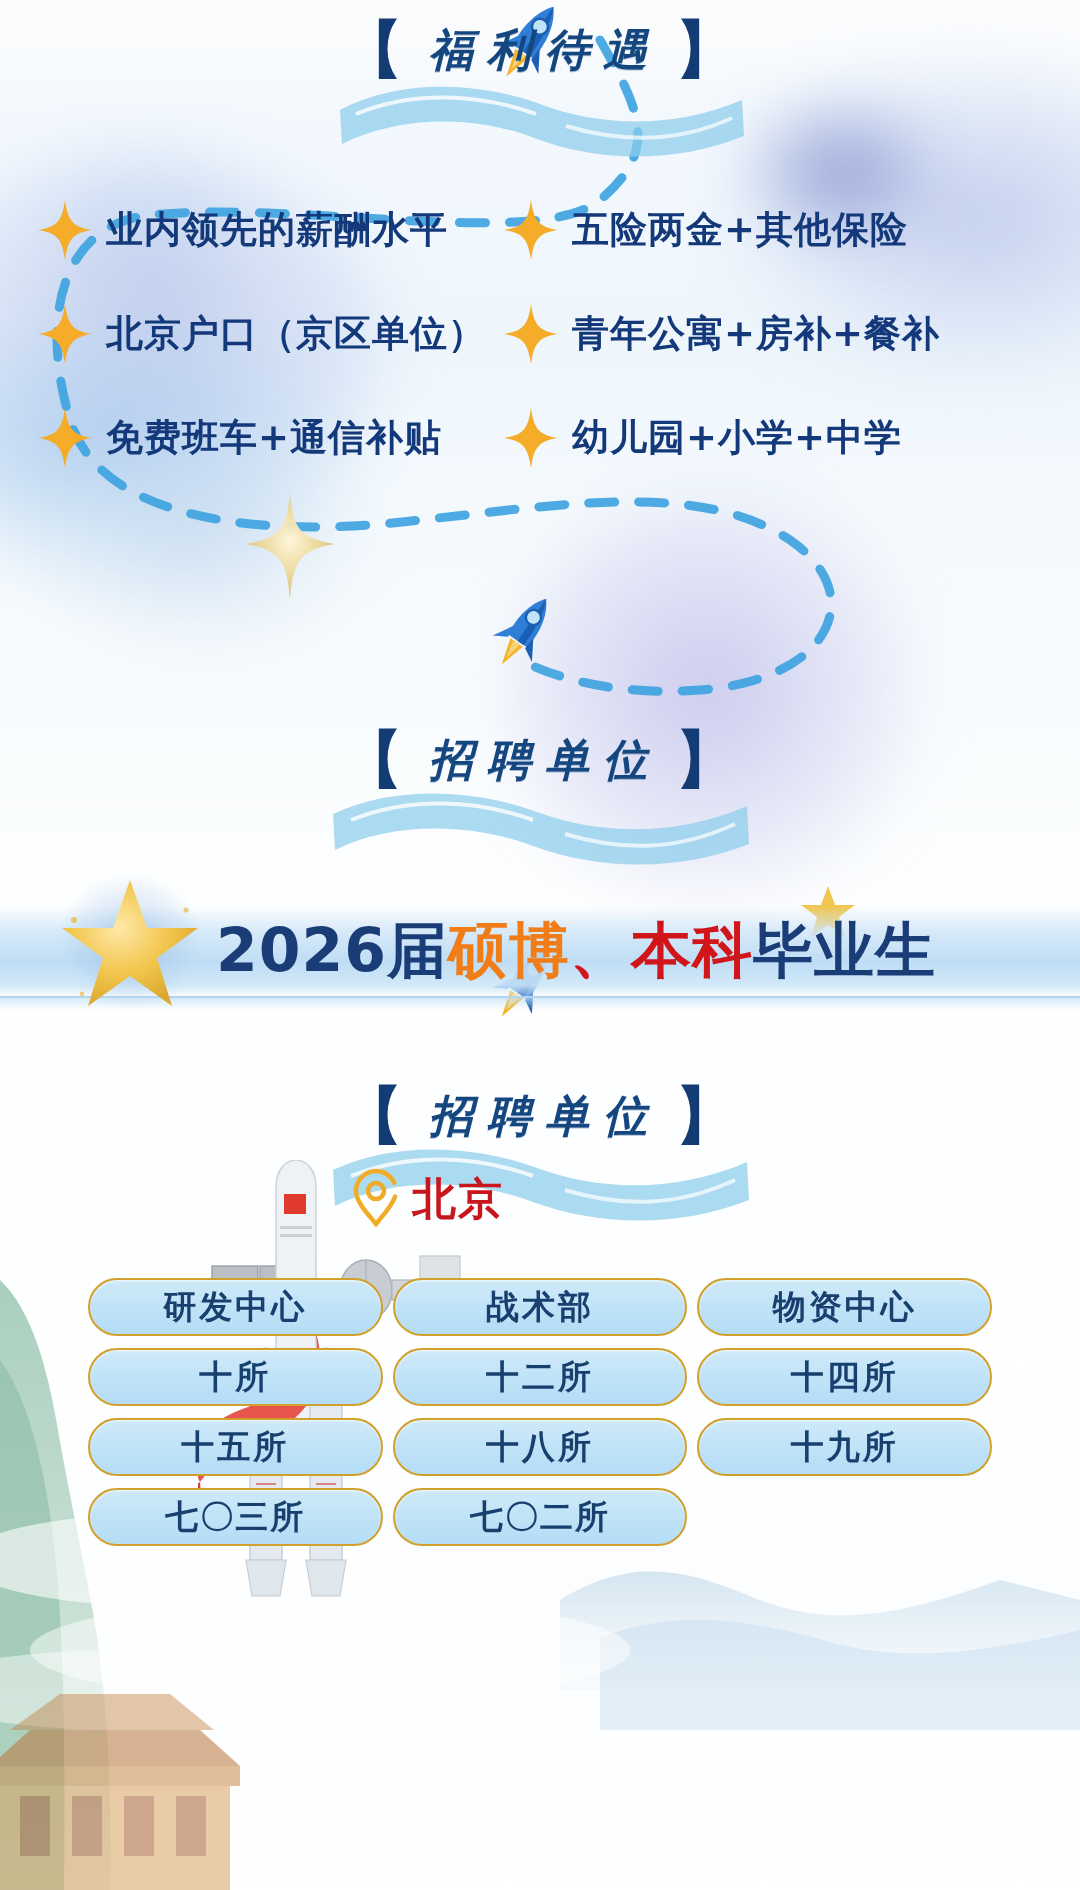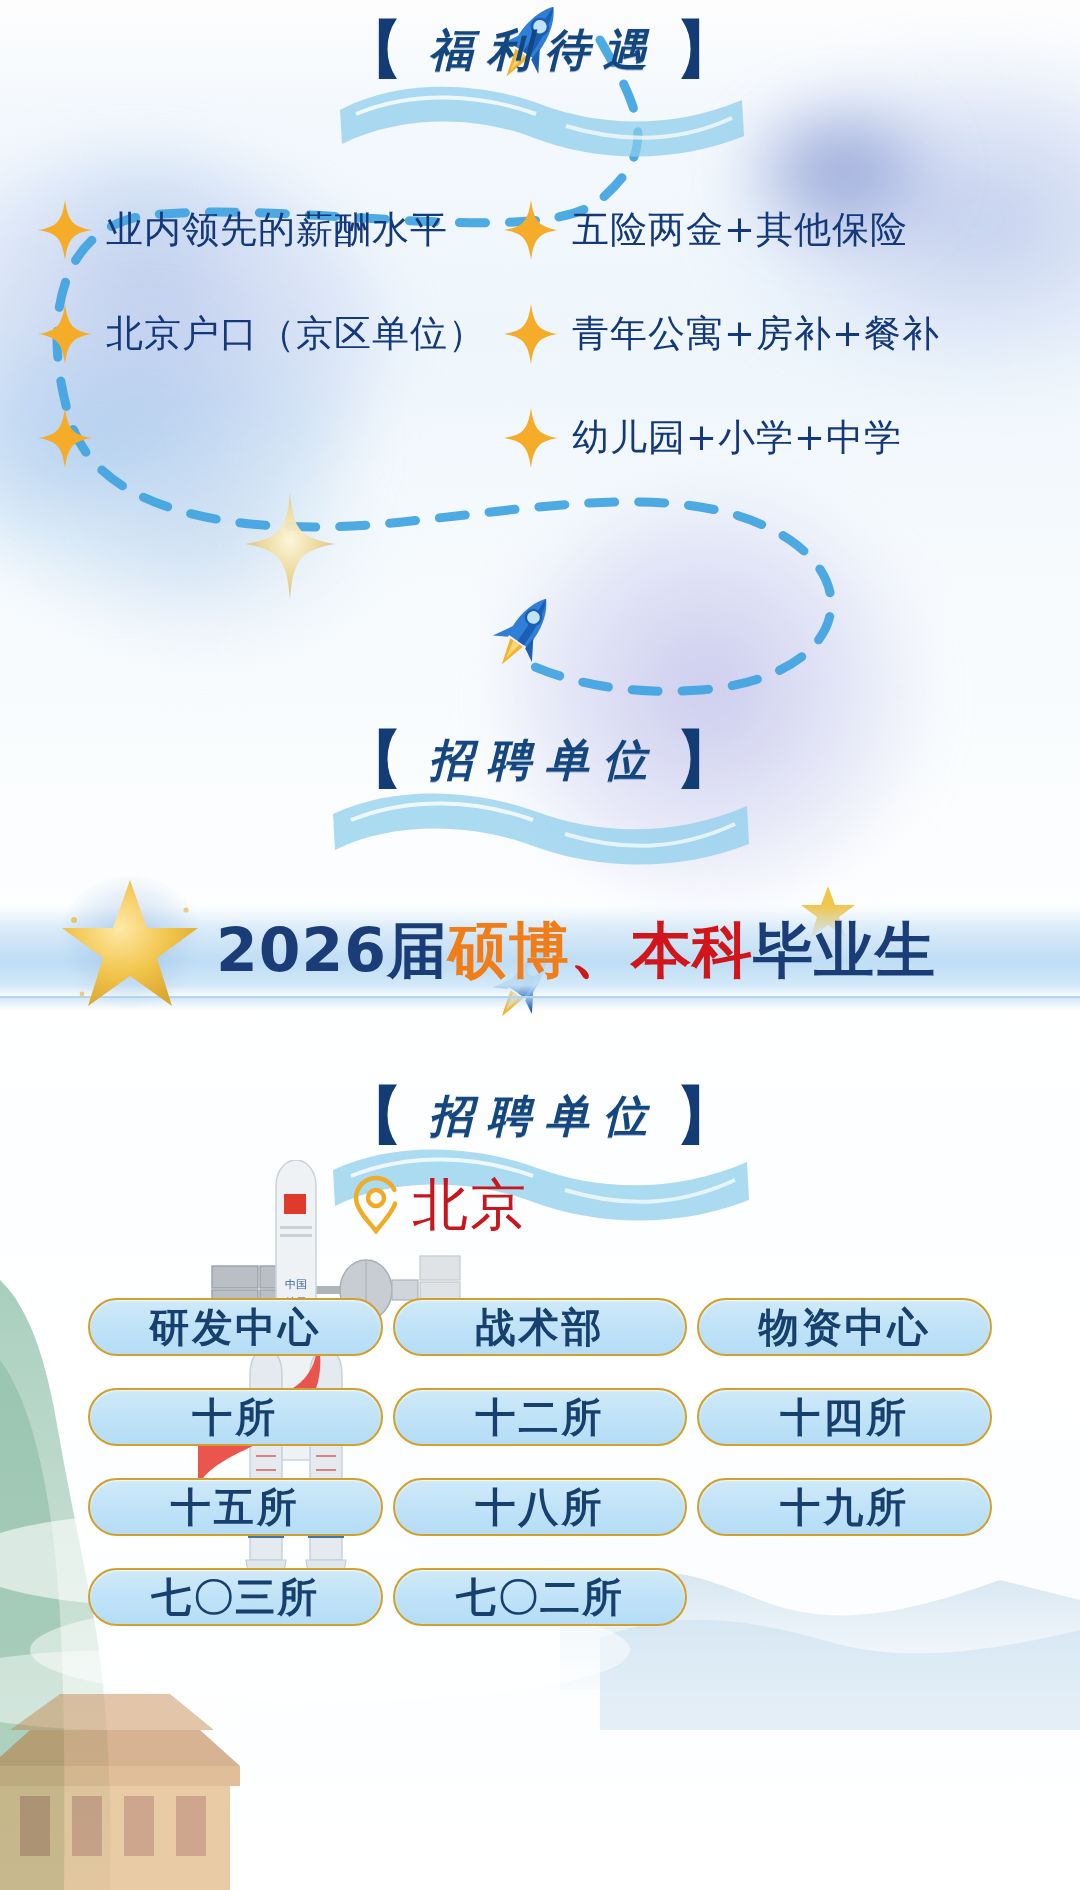--- a/index.html
+++ b/index.html
@@ -93,21 +93,21 @@
     width: 1080px;
     z-index: 7;
   }
   .benefit-row { display: flex; height: 104px; align-items: center; }
   .benefit-item { display: flex; align-items: center; }
   .benefit-item.col1 { width: 492px; padding-left: 38px; }
   .benefit-item.col2 { width: 588px; padding-left: 12px; }
   .star4 { flex: 0 0 auto; margin-right: 14px; }
   .benefit-text {
     font-family: "DejaVu Sans", "Liberation Sans", sans-serif;
-    font-weight: 400;
+    font-weight: 700;
     font-size: 37px;
     color: #14397a;
     letter-spacing: 1px;
     white-space: nowrap;
   }
 
   
   .glitter { position: absolute; z-index: 6; pointer-events: none; }
 
   
@@ -163,22 +163,22 @@
   #beijing {
     position: absolute;
     left: 352px; top: 1168px;
     z-index: 9;
     display: flex;
     align-items: center;
     gap: 12px;
   }
   #beijing .city {
     font-family: "DejaVu Sans", "Liberation Sans", sans-serif;
-    font-weight: 400;
-    font-size: 56px;
+    font-weight: 700;
+    font-size: 44px;
     color: #c8161d;
     letter-spacing: 2px;
   }
 
   
   #units {
     position: absolute;
     left: 0; top: 1278px;
     width: 1080px;
     z-index: 10;
@@ -190,25 +190,24 @@
   .chip {
     height: 58px;
     border-radius: 30px;
     border: 2px solid #d2a02c;
     background: linear-gradient(180deg, #cfeaf9 0%, #bfe2f7 55%, #b4ddf6 100%);
     display: flex;
     align-items: center;
     justify-content: center;
     font-family: "DejaVu Serif", "Liberation Serif", serif;
     font-weight: 700;
-    font-size: 40px;
+    font-size: 33px;
     color: #17406f;
     letter-spacing: 3px;
     box-shadow: inset 0 1px 2px rgba(255,255,255,.75);
-    margin-top: 20px;
   }
   .chip.wide { letter-spacing: 2px; }
 </style>
 </head>
 <body>
 
 <div id="poster">
 
   <div class="blob blob-g"></div>
   <div class="blob blob-a"></div>
@@ -281,20 +280,21 @@
         </svg>
         <span class="benefit-text">青年公寓+房补+餐补</span>
       </div>
     </div>
 
     <div class="benefit-row">
       <div class="benefit-item col1">
         <svg class="star4" width="54" height="60" viewBox="0 0 54 60">
           <path d="M27 0 C 30 20, 34 27, 54 30 C 34 33, 30 40, 27 60 C 24 40, 20 33, 0 30 C 20 27, 24 20, 27 0 Z" fill="#f5ad29"></path>
         </svg>
+        <span class="benefit-text">免费班车+通信补贴</span>
       </div>
       <div class="benefit-item col2">
         <svg class="star4" width="54" height="60" viewBox="0 0 54 60">
           <path d="M27 0 C 30 20, 34 27, 54 30 C 34 33, 30 40, 27 60 C 24 40, 20 33, 0 30 C 20 27, 24 20, 27 0 Z" fill="#f5ad29"></path>
         </svg>
         <span class="benefit-text">幼儿园+小学+中学</span>
       </div>
     </div>
   </div>
 

